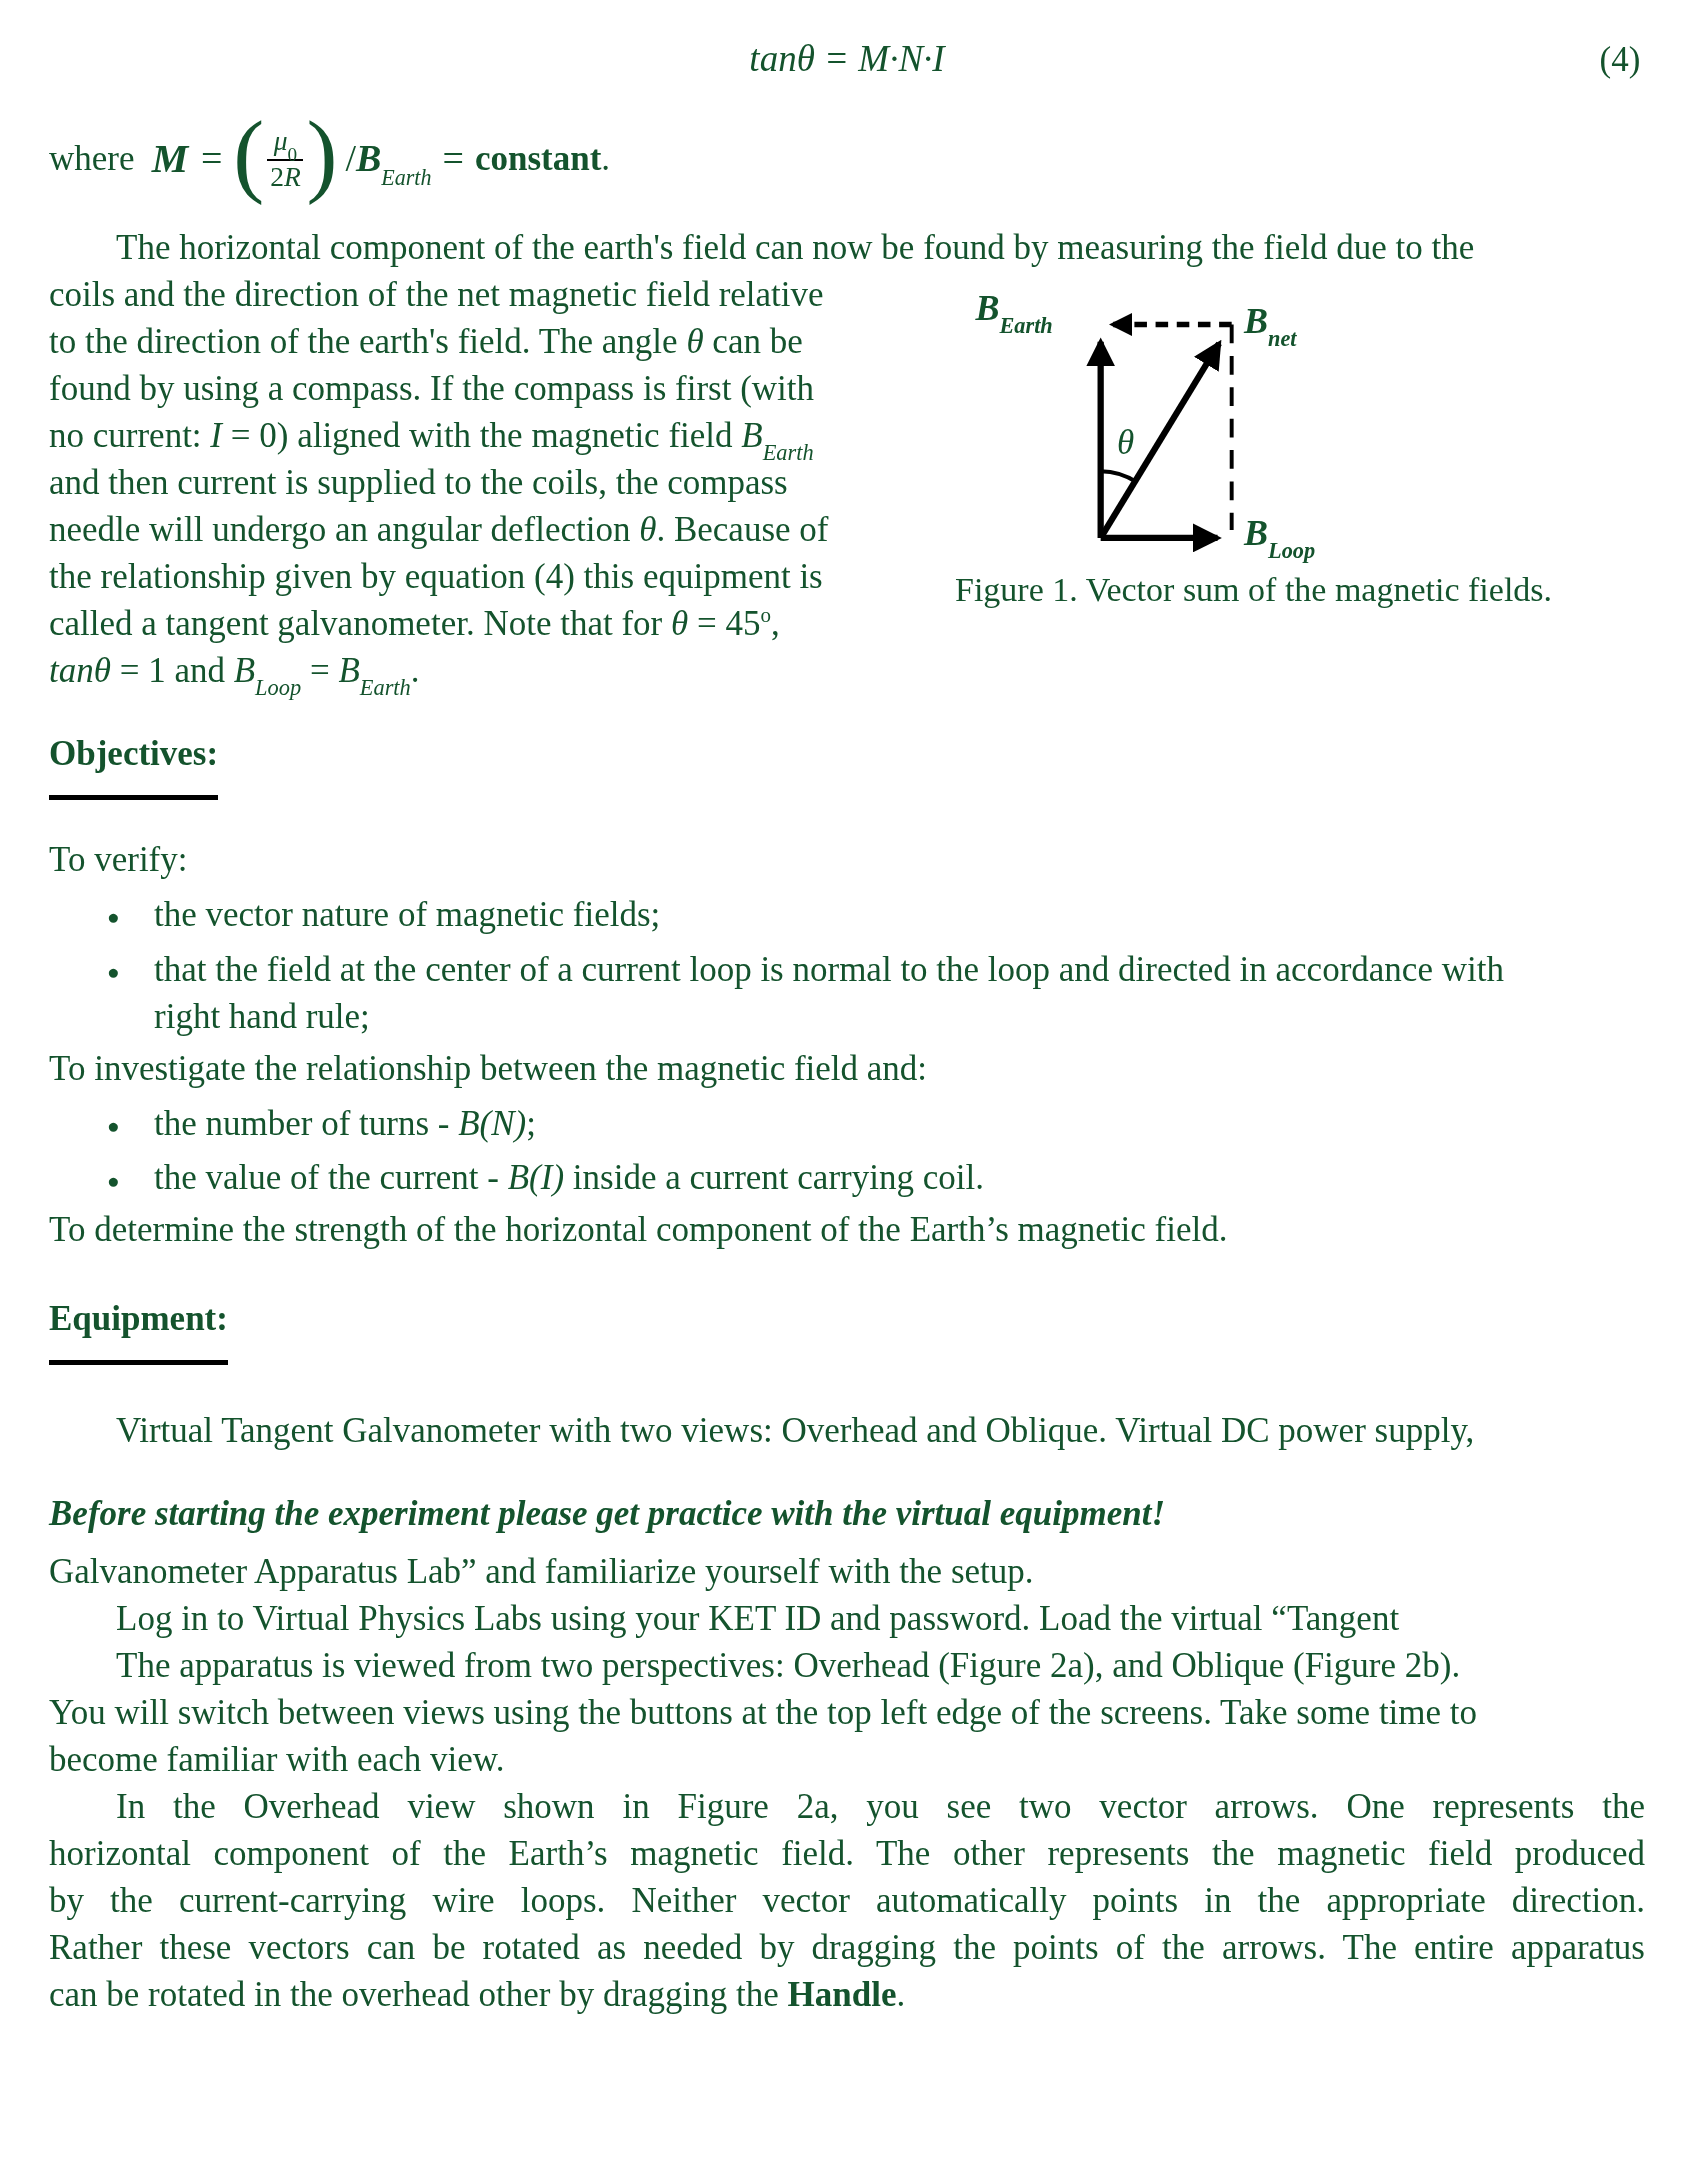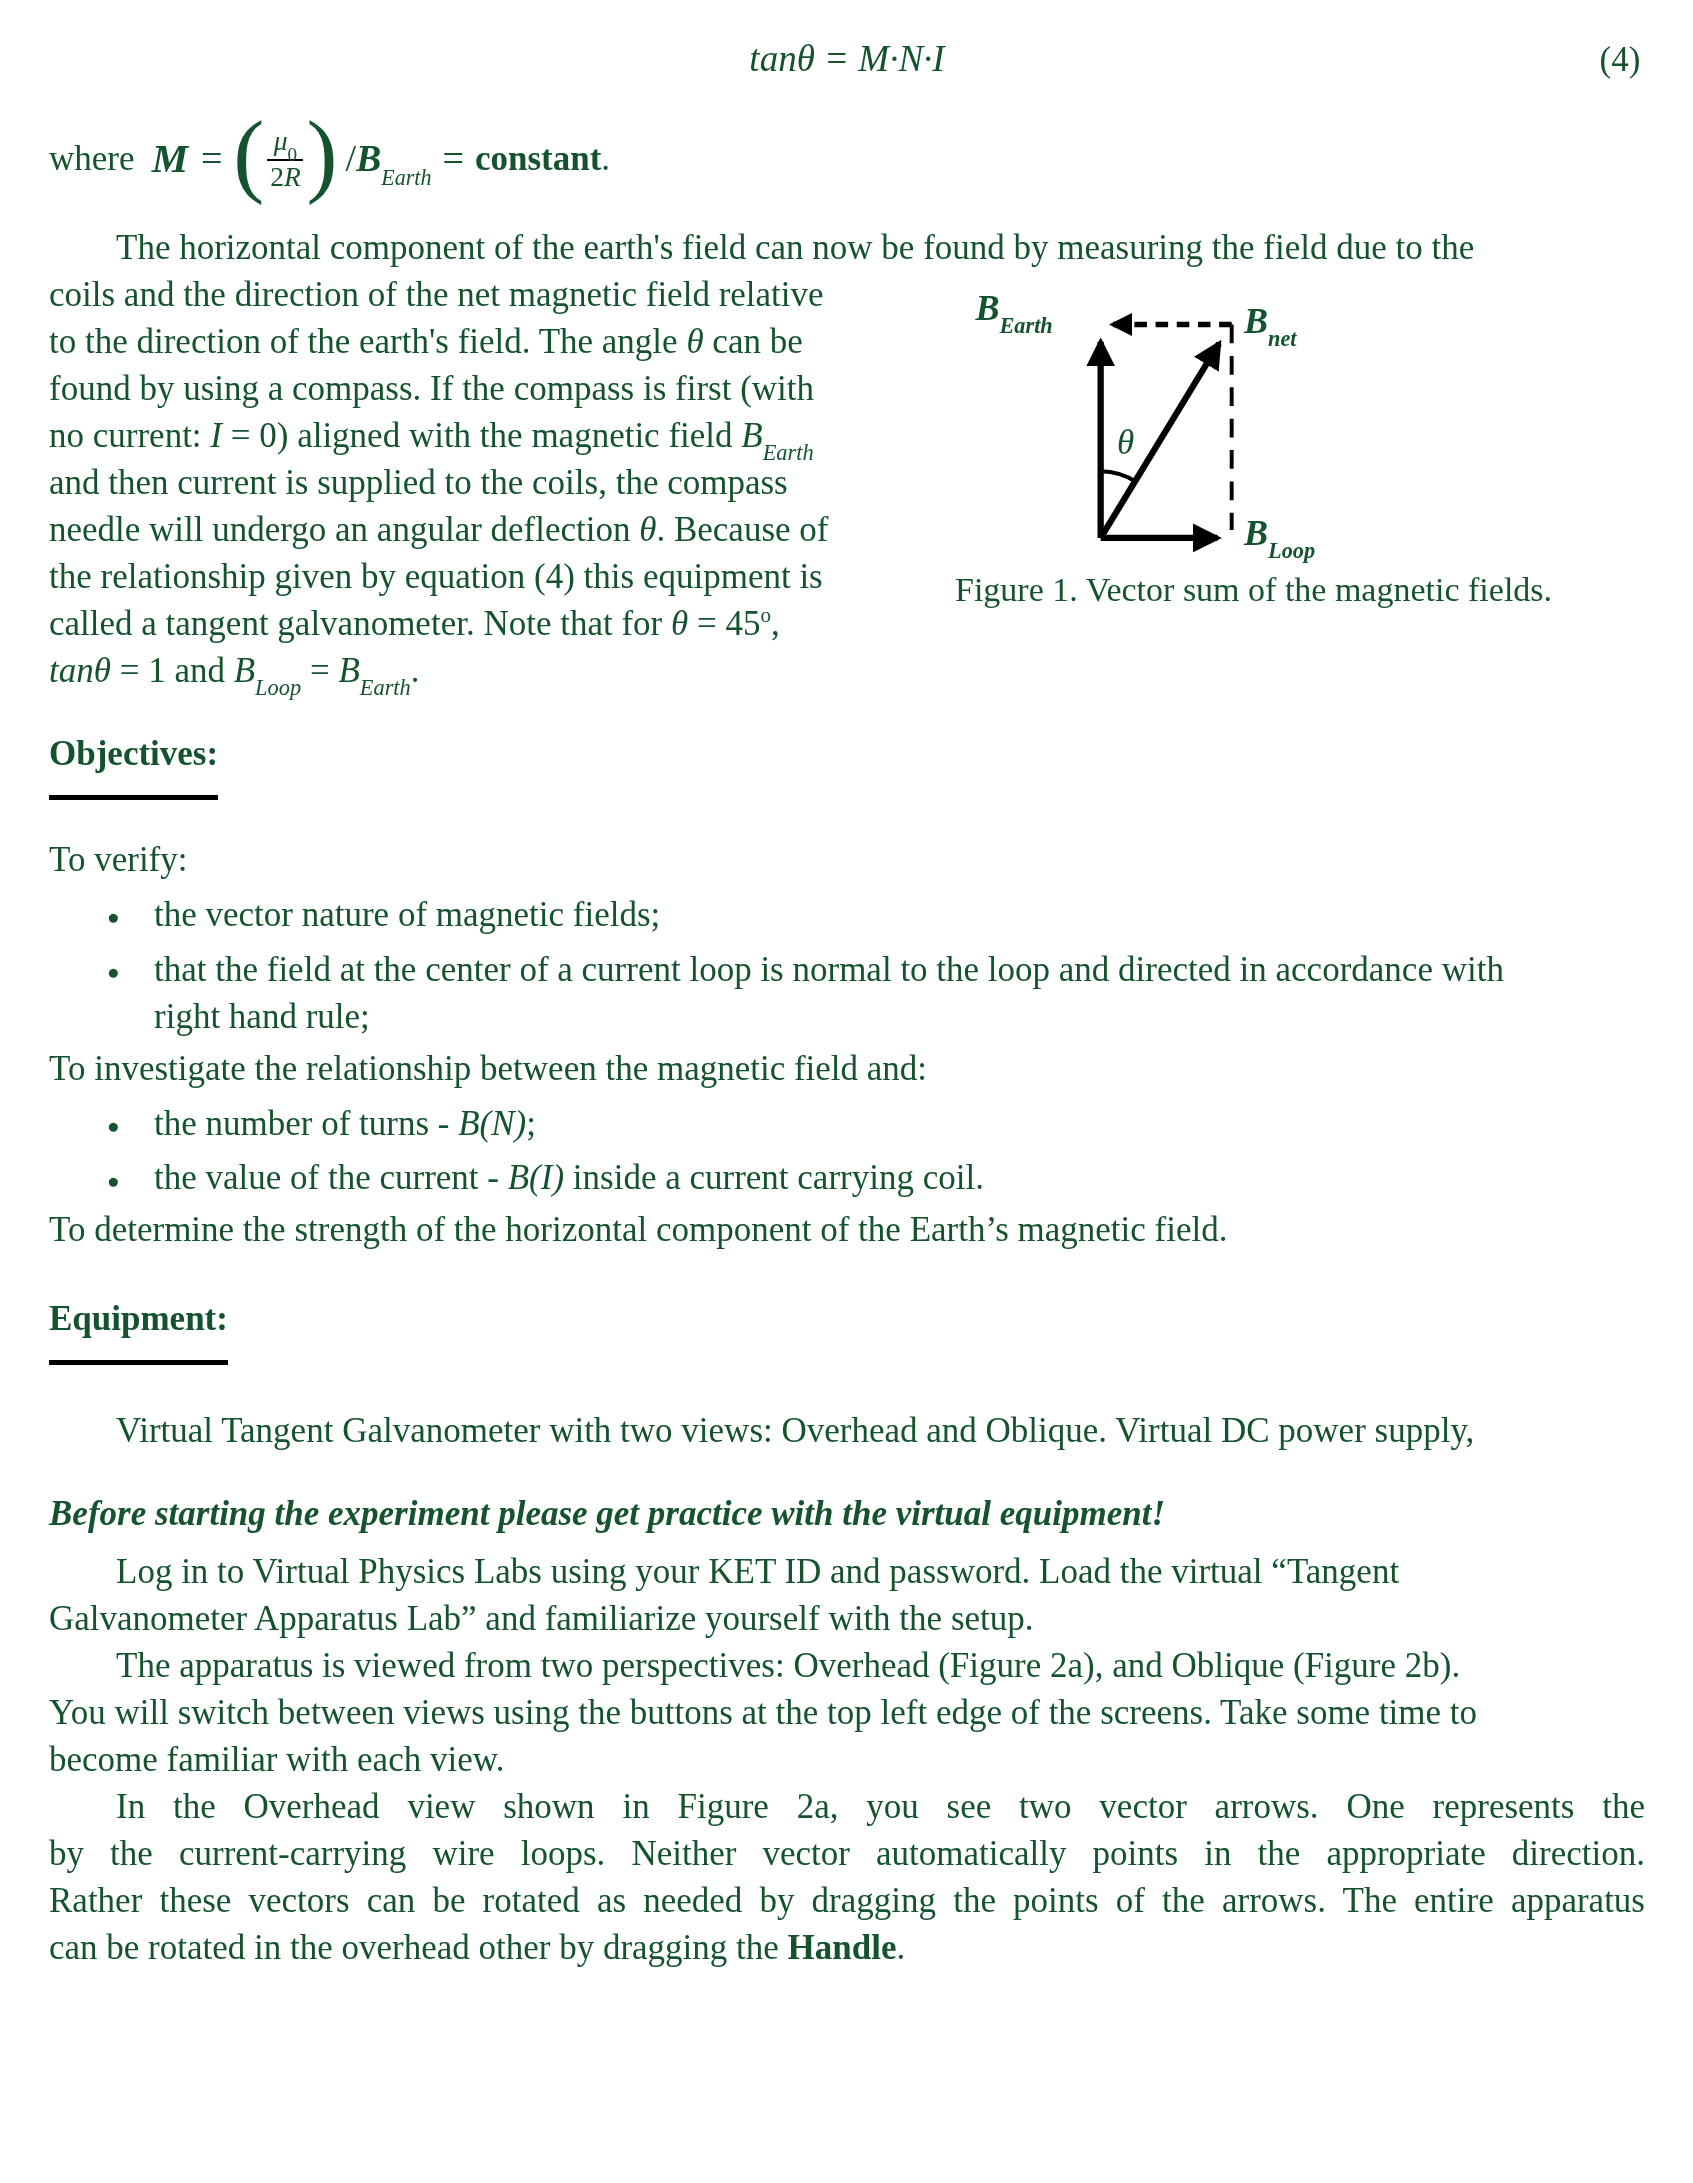--- a/index.html
+++ b/index.html
@@ -158,31 +158,32 @@
   <div class="heading" style="margin-top:42px;"><span class="hrule">Equipment:</span></div>
 
   <div class="equip-para">
     <div class="line ind"><span>Virtual Tangent Galvanometer with two views: Overhead and Oblique. Virtual DC power supply,</span></div>
   </div>
 
 
   <div class="line note"><span class="it bd">Before starting the experiment please get practice with the virtual equipment!</span></div>
 
   <div>
+    <div class="line"><span>Galvanometer Apparatus Lab” and familiarize yourself with the setup.</span></div>
     <div class="line ind"><span>Log in to Virtual Physics Labs using your KET ID and password. Load the virtual “Tangent</span></div>
-    <div class="line"><span>Galvanometer Apparatus Lab” and familiarize yourself with the setup.</span></div>
   </div>
 
   <div>
     <div class="line ind"><span>The apparatus is viewed from two perspectives: Overhead (Figure 2a), and Oblique (Figure 2b).</span></div>
     <div class="line"><span>You will switch between views using the buttons at the top left edge of the screens. Take some time to</span></div>
     <div class="line"><span>become familiar with each view.</span></div>
   </div>
 
   <div>
     <div class="just ind"><span>In the Overhead view shown in Figure 2a, you see two vector arrows. One represents the</span></div>
+    <div class="just"><span>horizontal component of the Earth’s magnetic field. The other represents the magnetic field produced</span></div>
     <div class="just"><span>by the current-carrying wire loops. Neither vector automatically points in the appropriate direction.</span></div>
     <div class="just"><span>Rather these vectors can be rotated as needed by dragging the points of the arrows. The entire apparatus</span></div>
     <div class="lastline"><span>can be rotated in the overhead other by dragging the </span><span class="bd">Handle</span><span>.</span></div>
   </div>
 
 </div>
 
 
 </body></html>

